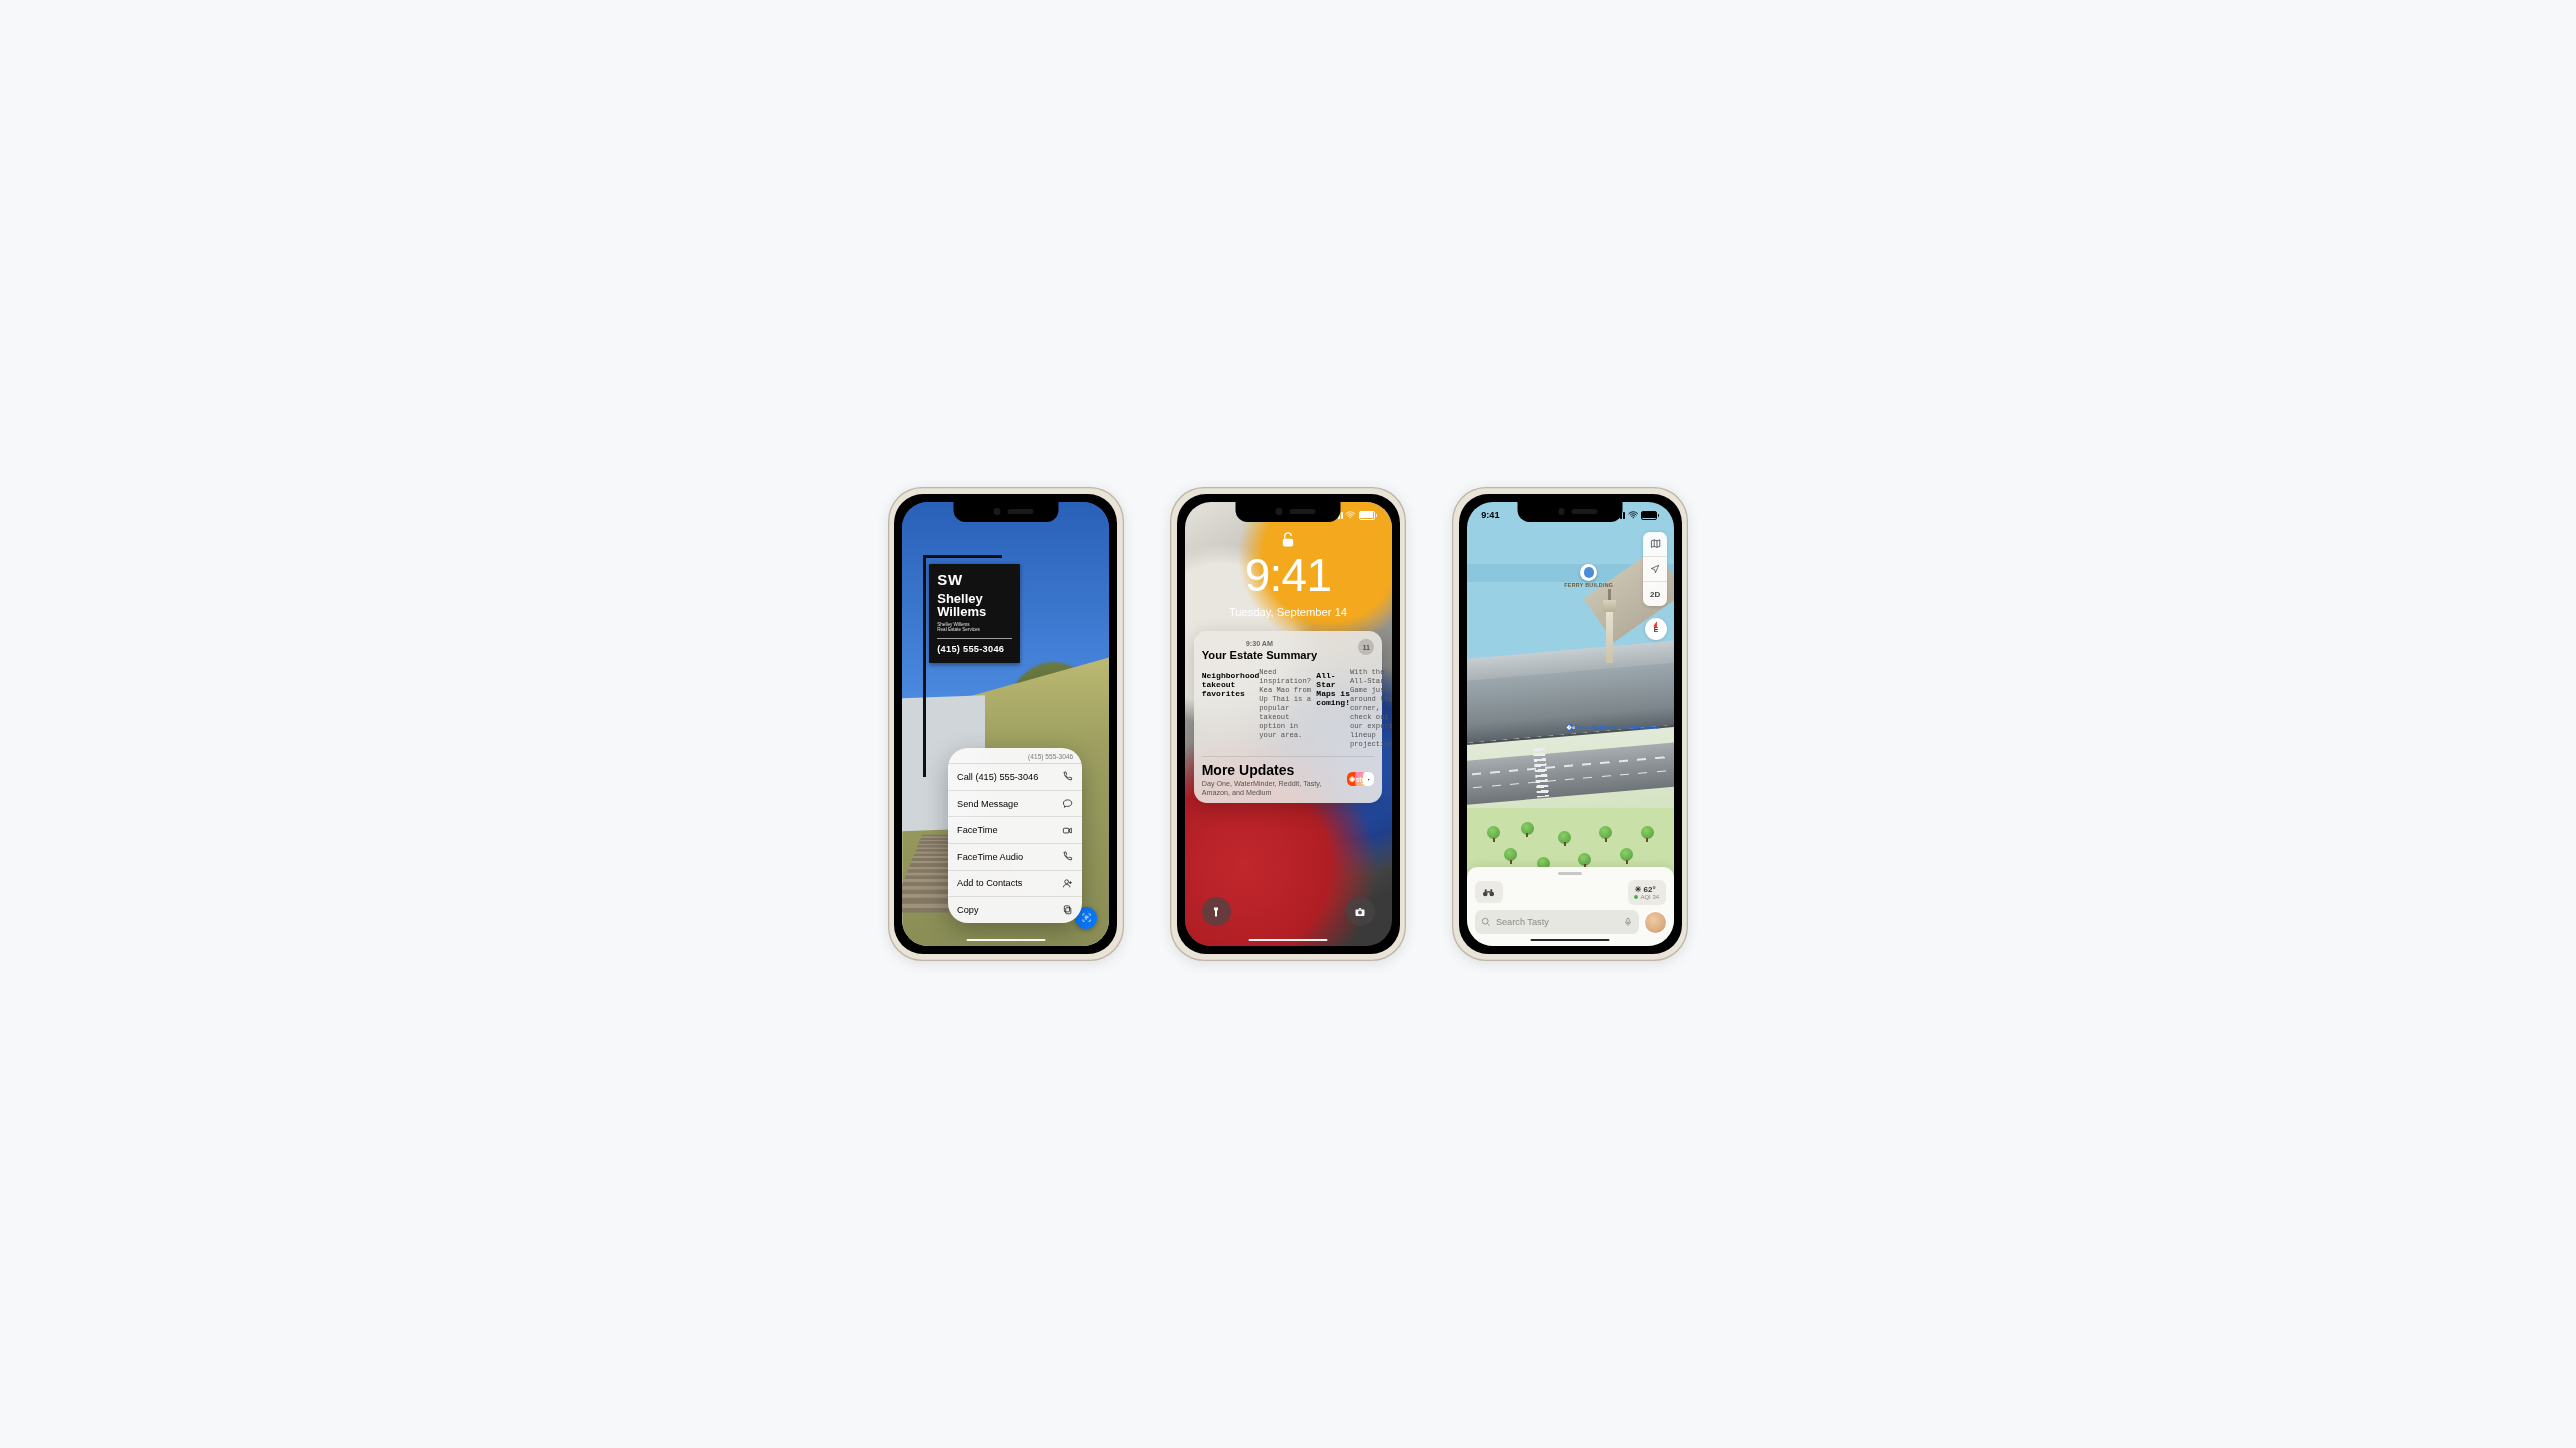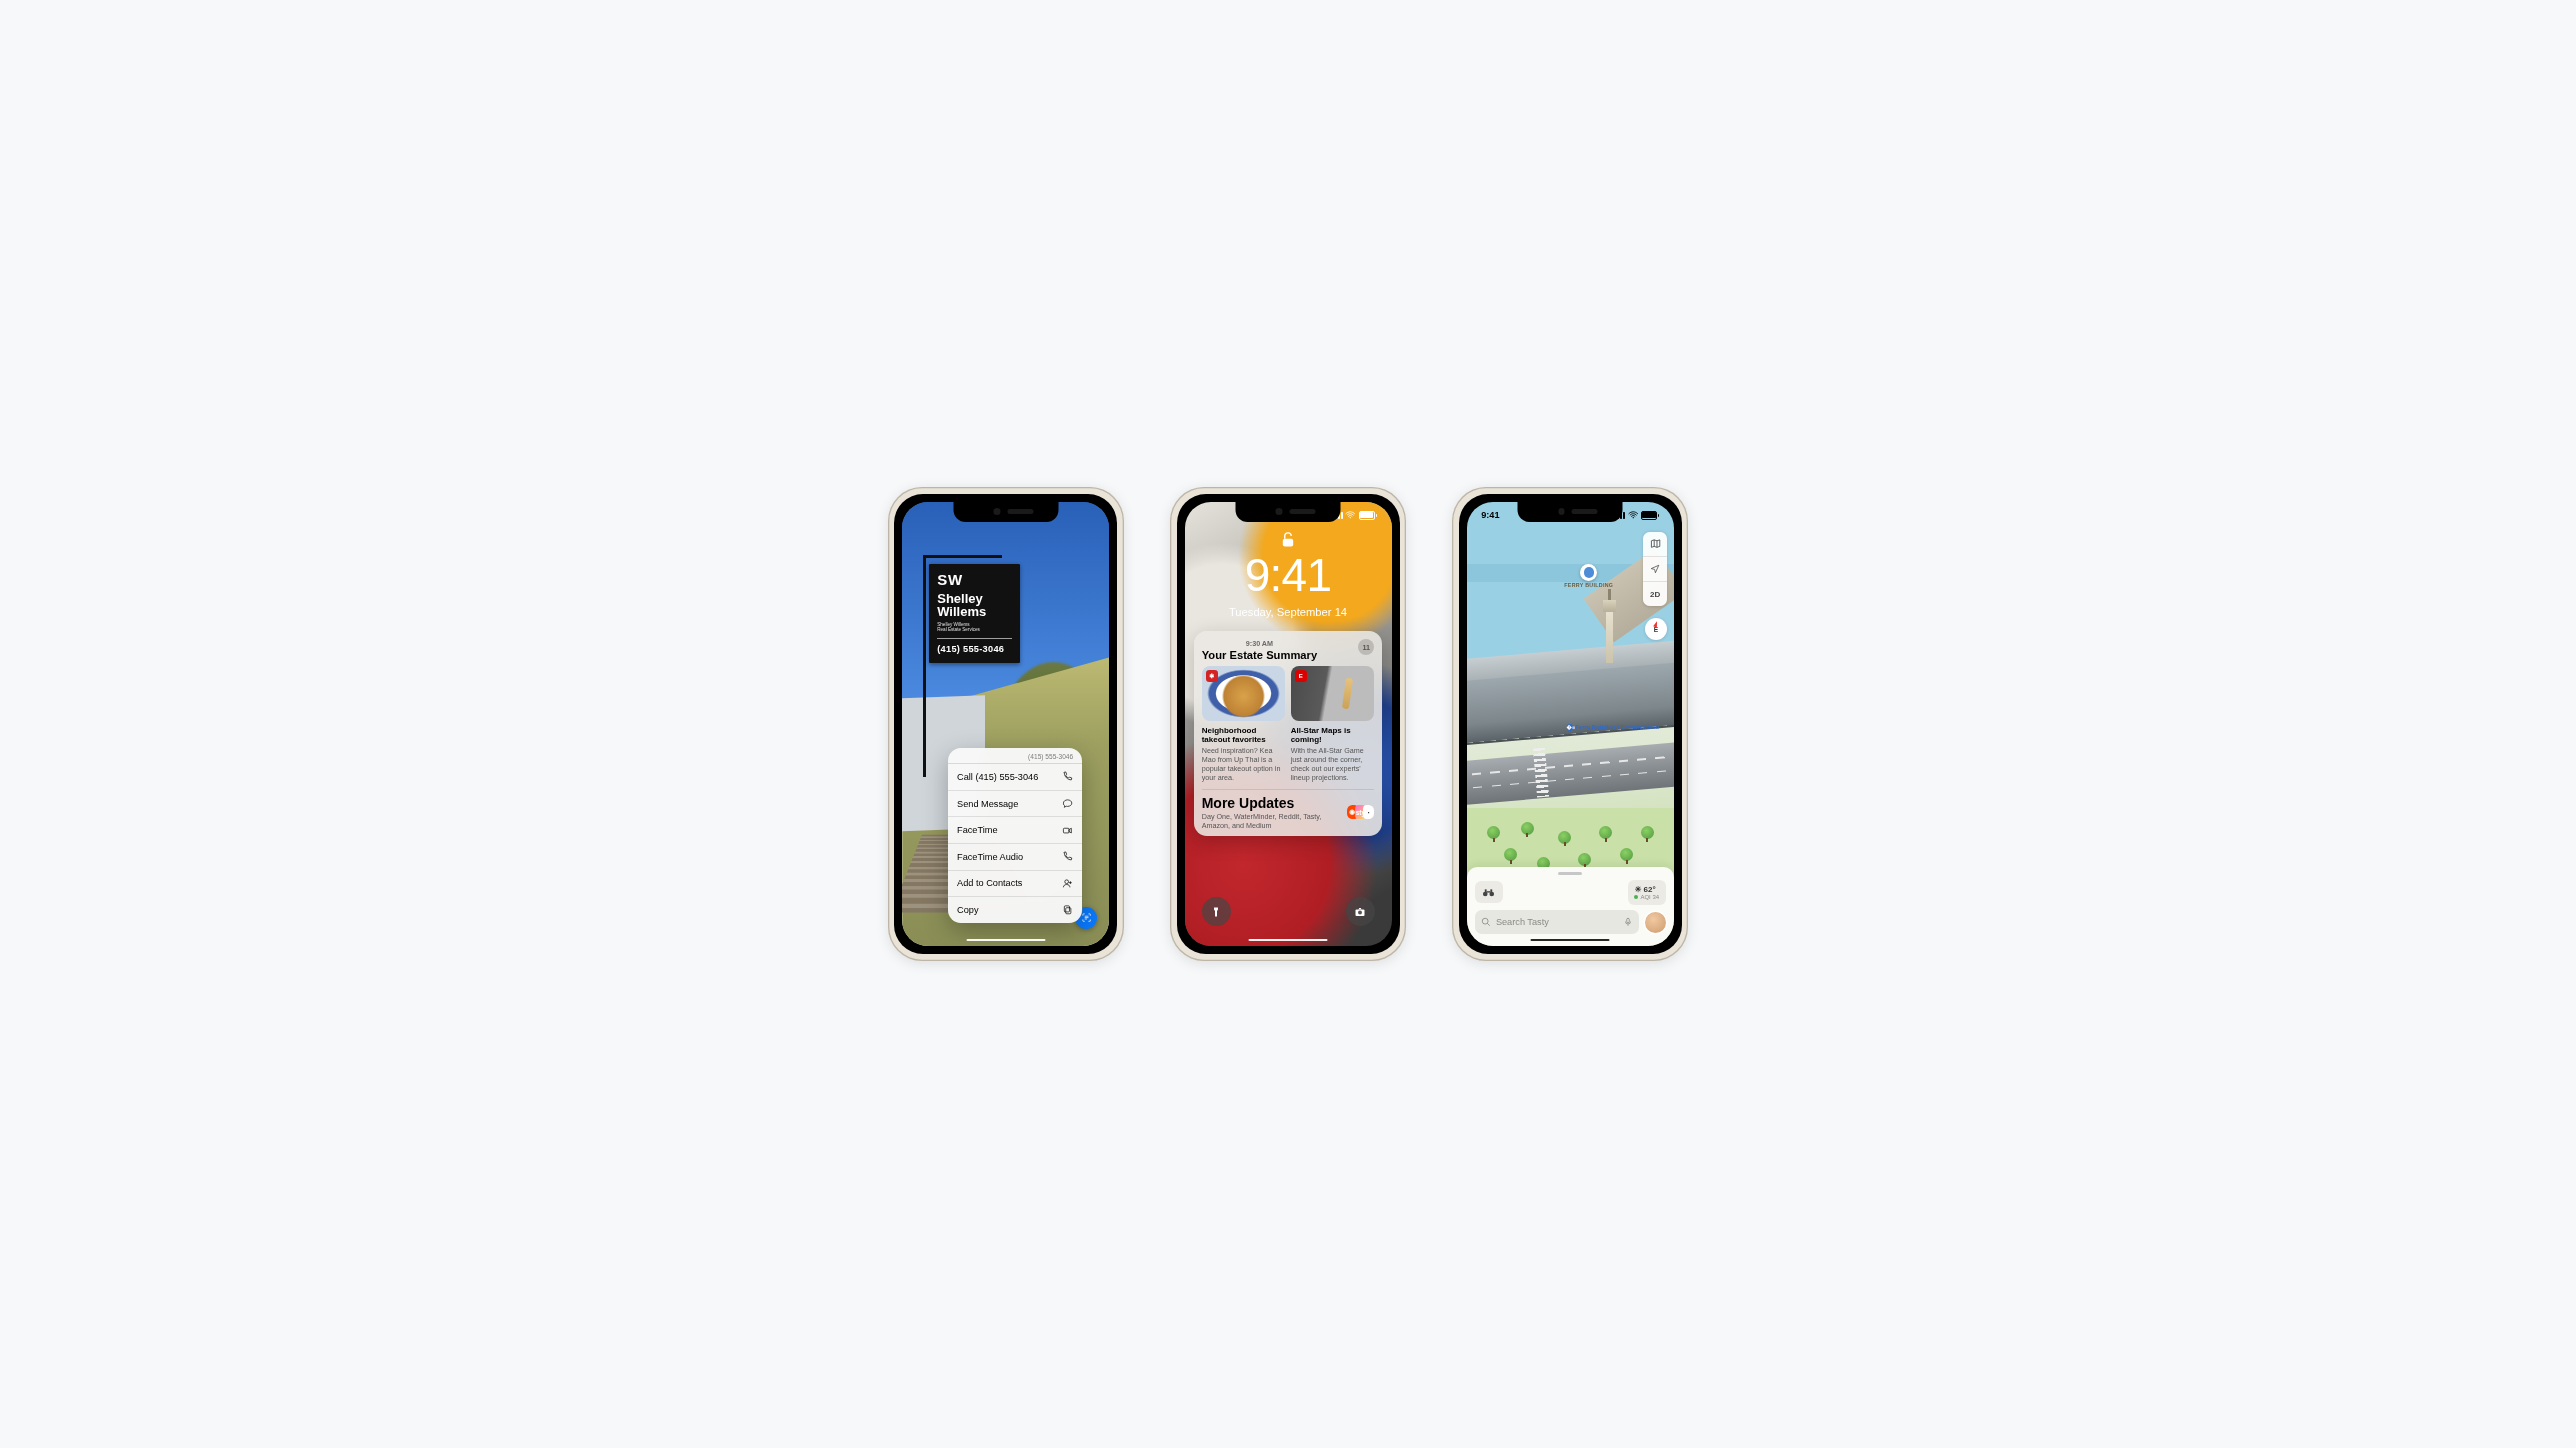--- a/index.html
+++ b/index.html
@@ -34,39 +34,39 @@
   .treeline{position:absolute;top:36%;right:0;width:54%;height:18%;background:linear-gradient(#6b7942,#51612d);filter:blur(1px);border-radius:50% 50% 0 0/100% 100% 0 0;}
   .steps{position:absolute;bottom:5%;left:4%;width:46%;height:28%;background:repeating-linear-gradient(180deg,#8b7e68 0 5.3px,#a59a84 5.3px 9.2px);transform:perspective(171px) rotateX(55deg);border-radius:2.6px;filter:brightness(.95);}
   .signpost{position:absolute;top:12%;left:10%;width:2.6px;height:50%;background:#111;}
   .signarm{position:absolute;top:12%;left:10%;width:38%;height:2.6px;background:#111;}
   .signboard{position:absolute;top:14%;left:13%;width:36%;background:#111;color:#fff;padding:6.6px 8px 9.2px;border-radius:1.3px;box-shadow:0 1.3px 4px rgba(0,0,0,.4);}
   .signboard .monogram{font-size:15px;font-weight:700;letter-spacing:0.7px;}
   .signboard .agent{font-size:13px;line-height:1.05;font-weight:600;margin-top:4px;}
   .signboard .sub{font-size:4.6px;line-height:1.2;opacity:.85;margin-top:2.6px;}
   .signboard hr{border:none;border-top:0.7px solid #fff;opacity:.6;margin:5.3px 0;}
   .signboard .phone-num{font-size:9.2px;font-weight:600;letter-spacing:0.3px;}
-  .context-menu{position:absolute;top:55.5%;left:22%;width:65%;background:rgba(248,248,248,.97);backdrop-filter:blur(13px);border-radius:13px;overflow:hidden;box-shadow:0 8px 26px rgba(0,0,0,.28);z-index:20;}
+  .context-menu{position:absolute;top:55.5%;left:22%;width:65%;background:rgba(248,248,248,.97);backdrop-filter:blur(13px);border-radius:20px;overflow:hidden;box-shadow:0 8px 26px rgba(0,0,0,.28);z-index:20;}
   .context-menu .hdr{font-size:6.6px;color:#7c7c7c;text-align:right;padding:4.6px 9.2px 3.3px;border-bottom:0.3px solid rgba(0,0,0,.12);}
   .context-menu .item{display:flex;justify-content:space-between;align-items:center;padding:7.2px 9.2px;font-size:9.2px;color:#000;border-bottom:0.3px solid rgba(0,0,0,.1);}
   .context-menu .item:last-child{border-bottom:none;}
   .context-menu .item svg{width:11.2px;height:11.2px;stroke:#000;fill:none;stroke-width:1.5;}
   .livetext-btn{position:absolute;bottom:17px;right:12px;width:22.3px;height:22.3px;border-radius:50%;background:#0a7aff;display:flex;align-items:center;justify-content:center;box-shadow:0 1.3px 5.3px rgba(0,0,0,.3);}
   .livetext-btn svg{width:11.2px;height:11.2px;stroke:#fff;fill:none;stroke-width:1.8;}
   
   .lock-bg{position:absolute;inset:0;background:radial-gradient(circle at 70% 12%,#f3a81d 0%,#f3a81d 16%,transparent 22%),radial-gradient(circle at 18% 30%,#e9e6df 0%,#e9e6df 20%,transparent 26%),radial-gradient(circle at 28% 82%,#c1272d 0%,#b01e24 22%,transparent 34%),radial-gradient(circle at 82% 60%,#2f5fc4 0%,#1e3f8c 22%,transparent 34%),linear-gradient(150deg,#e5e3db 0%,#3a3a3a 90%);}
   .lock-icon{position:absolute;top:30px;left:50%;transform:translateX(-50%);color:#fff;}
   .lock-time{position:absolute;top:46px;left:0;right:0;text-align:center;color:#fff;font-size:46px;font-weight:300;letter-spacing:-0.7px;}
   .lock-date{position:absolute;top:104px;left:0;right:0;text-align:center;color:#fff;font-size:11.2px;font-weight:500;}
   .summary-card{position:absolute;top:129px;left:9.2px;right:9.2px;background:rgba(235,232,228,.88);backdrop-filter:blur(16px);border-radius:13px;padding:8px 8px 6.6px;box-shadow:0 5.3px 20px rgba(0,0,0,.2);}
   .summary-card .top{display:flex;justify-content:space-between;align-items:flex-start;}
   .summary-card .top .titles .t1{font-size:7.2px;color:#6a6a6a;font-weight:700;text-align:center;}
   .summary-card .top .titles .t2{font-size:11.2px;font-weight:700;color:#000;margin-top:0.7px;}
   .summary-card .count{background:#bdbab6;color:#555;font-size:7.2px;font-weight:700;width:16px;height:16px;border-radius:8px;display:flex;align-items:center;justify-content:center;}
   .tiles{display:flex;gap:5.3px;margin-top:5.3px;}
-  .tile{flex:1;display:flex;flex-direction:column;}
+  .tile{flex:1;display:flex;flex-direction:row;font-family:Liberation Mono, monospace;}
   .tile .img{height:55px;border-radius:8px;position:relative;overflow:hidden;}
   .tile.food .img{background:radial-gradient(circle at 50% 55%,#d9a24a 0%,#be8234 38%,transparent 42%),radial-gradient(ellipse at 50% 50%,#fff 0%,#fff 46%,#3f5fa9 48%,#3f5fa9 58%,transparent 62%),#c9d6e6;}
   .tile.sport .img{background:linear-gradient(100deg,#4a4a4a 0%,#5a5a5a 40%,#bcbcbc 45%,#bcbcbc 100%);}
   .tile.sport .img::after{content:"";position:absolute;right:28%;top:22%;width:6.6px;height:56%;background:linear-gradient(#e8c27a,#caa25a);border-radius:3.3px;transform:rotate(8deg);}
   .tile .badge{position:absolute;top:4px;left:4px;width:12px;height:12px;border-radius:3.3px;display:flex;align-items:center;justify-content:center;font-size:6px;font-weight:800;color:#fff;}
   .tile.food .badge{background:#d32323;}
   .tile.sport .badge{background:#d00;}
   .tile .h{font-size:8px;font-weight:700;color:#000;margin-top:4.6px;line-height:1.15;}
   .tile .b{font-size:7.2px;color:#555;line-height:1.25;margin-top:2px;}
   .more-row{display:flex;justify-content:space-between;align-items:center;margin-top:6.6px;border-top:0.3px solid rgba(0,0,0,.1);padding-top:5.3px;gap:6.6px;}

